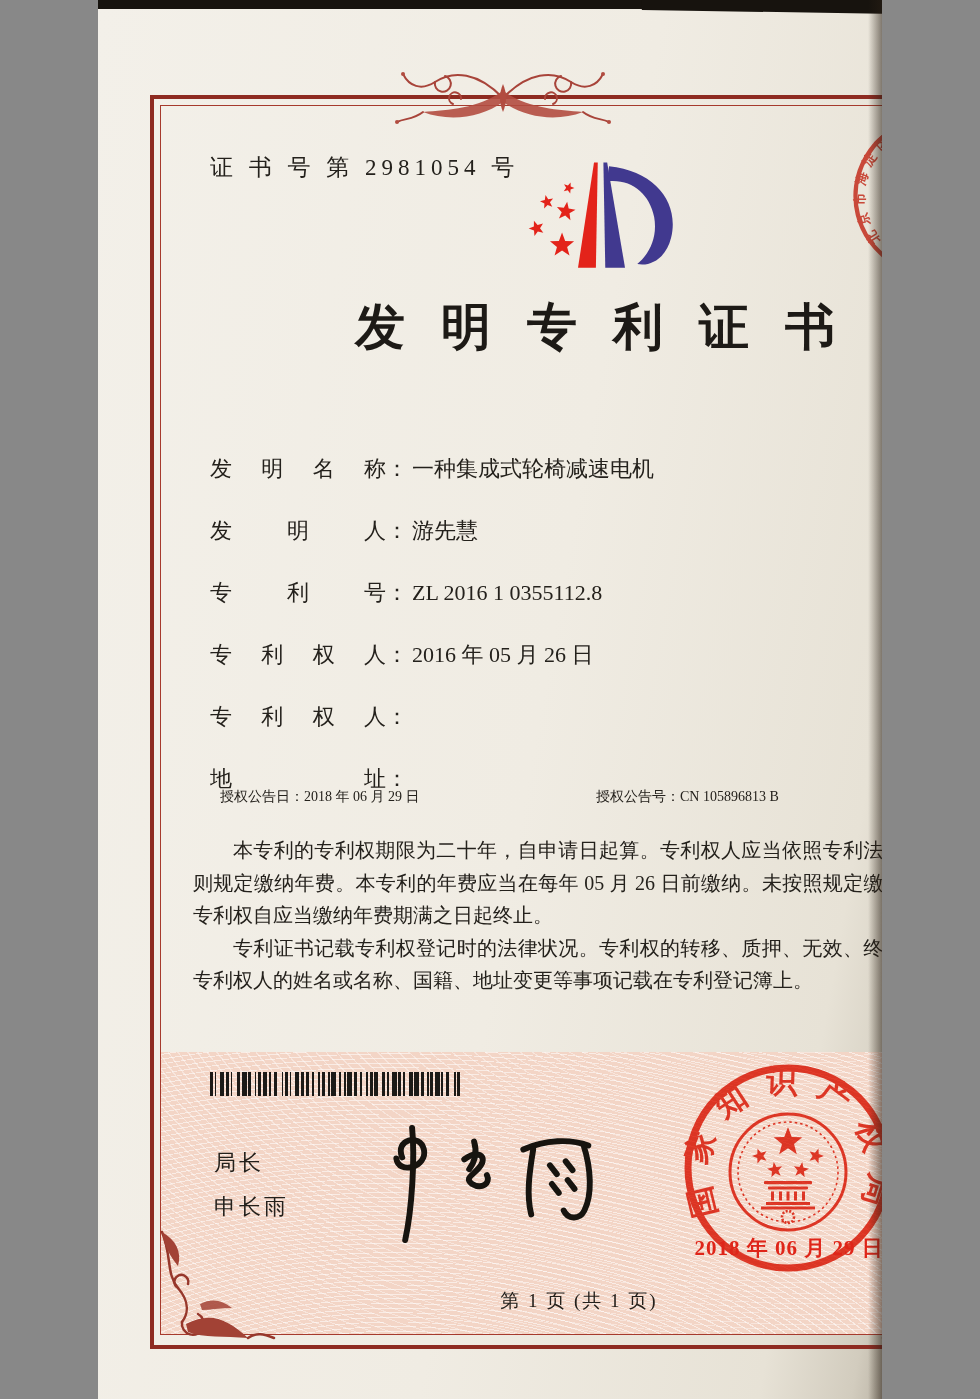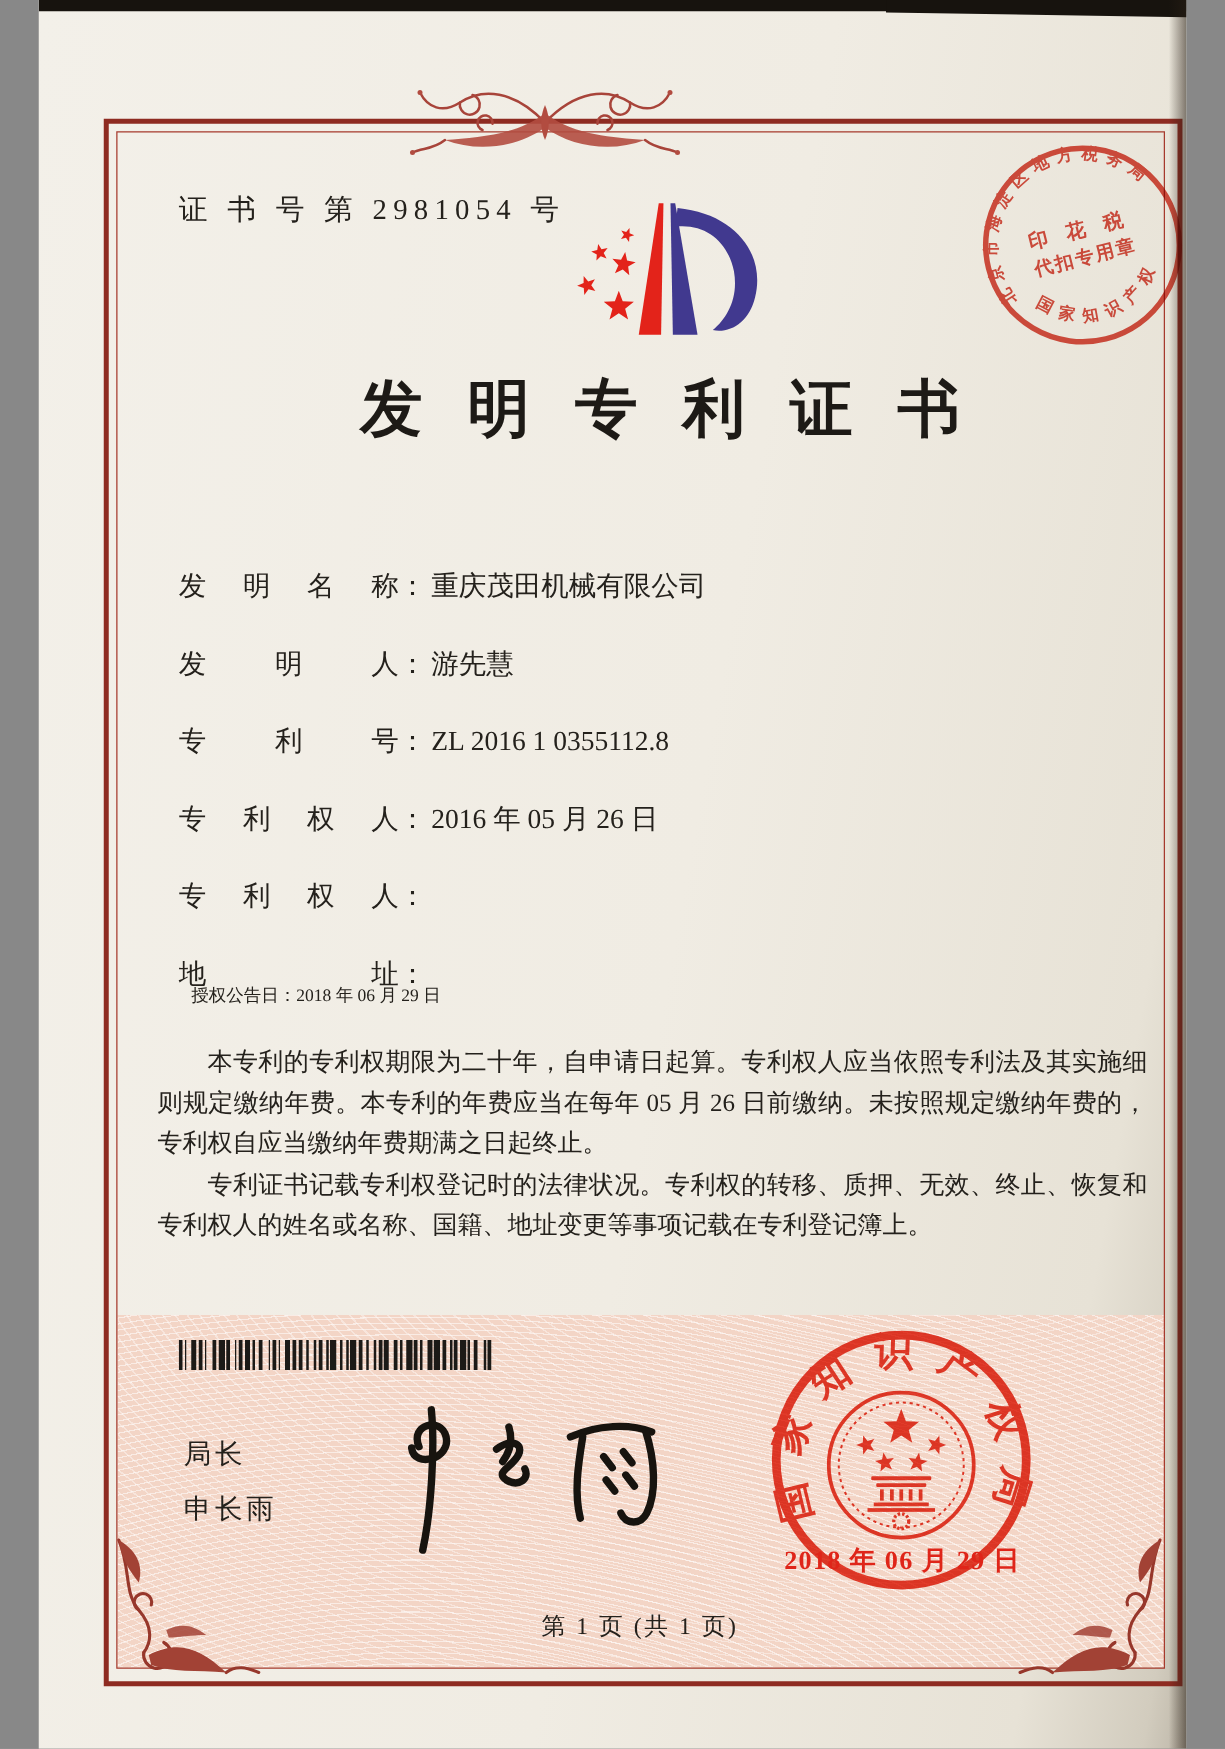--- a/index.html
+++ b/index.html
@@ -1,17 +1,17 @@
 <!DOCTYPE html>
 <html><head>
 <meta charset="utf-8">
 <style>
   html,body{margin:0;padding:0;background:#888;}
   .page{
-    position:relative;width:918px;height:1399px;margin:0 auto;overflow:hidden;
+    position:relative;width:784px;height:1399px;margin:0 auto;overflow:hidden;
     background:linear-gradient(100deg,#f3f0e9 0%,#f0ece3 55%,#e7e2d6 88%,#d2ccbe 97%,#bdb6a8 100%);
     font-family:"Liberation Serif","DejaVu Serif",serif;color:#24211c;
   }
   
   .scan-top{position:absolute;left:0;top:0;width:100%;height:9px;background:#17130e;z-index:9;}
   .scan-top-right{position:absolute;right:-20px;top:-14px;width:260px;height:26px;background:#17130e;transform:rotate(.9deg);z-index:9;}
   .scan-right{position:absolute;right:0;top:0;width:14px;height:100%;background:linear-gradient(90deg,rgba(40,30,20,0),rgba(40,30,20,.55));z-index:9;}
   
   .pink-zone{
     position:absolute;left:63px;top:1052px;width:838px;height:282px;z-index:1;
@@ -137,21 +137,21 @@
       </text>
     </g>
   </svg>
 
   <div class="title">发明专利证书</div>
 
   <div class="fields">
     <div class="f-row">
       <span class="f-label">发明名称</span>
         <span class="f-colon">：</span>
-        <span>重庆茂田机械有限公司</span>
+        <span>一种集成式轮椅减速电机</span>
     </div>
     <div class="f-row">
       <span class="f-label">发明人</span>
         <span class="f-colon">：</span>
         <span>游先慧</span>
     </div>
     <div class="f-row">
       <span class="f-label">专利号</span>
         <span class="f-colon">：</span>
         <span>ZL 2016 1 0355112.8</span>
@@ -167,20 +167,23 @@
     </div>
     <div class="f-row">
       <span class="f-label">地址</span>
         <span class="f-colon">：</span>
     </div>
   </div>
 
   <div class="grant-row">
     <div class="grant-left">
       <span>授权公告日</span><span>：</span><span>2018 年 06 月 29 日</span>
+    </div>
+    <div>
+      <span>授权公告号</span><span>：</span><span>CN 105896813 B</span>
     </div>
   </div>
 
   <div class="paras">
     <p>本专利的专利权期限为二十年，自申请日起算。专利权人应当依照专利法及其实施细则规定缴纳年费。本专利的年费应当在每年 05 月 26 日前缴纳。未按照规定缴纳年费的，专利权自应当缴纳年费期满之日起终止。</p>
     <p>专利证书记载专利权登记时的法律状况。专利权的转移、质押、无效、终止、恢复和专利权人的姓名或名称、国籍、地址变更等事项记载在专利登记簿上。</p>
   </div>
 
   <div class="barcode"><span style="display: inline-block; height: 100%; width: 3.2px; background: rgb(28, 26, 23);"></span><span style="display: inline-block; height: 100%; width: 1.6px; background: transparent;"></span><span style="display: inline-block; height: 100%; width: 1.6px; background: rgb(28, 26, 23);"></span><span style="display: inline-block; height: 100%; width: 3.2px; background: transparent;"></span><span style="display: inline-block; height: 100%; width: 4.8px; background: rgb(28, 26, 23);"></span><span style="display: inline-block; height: 100%; width: 1.6px; background: transparent;"></span><span style="display: inline-block; height: 100%; width: 3.2px; background: rgb(28, 26, 23);"></span><span style="display: inline-block; height: 100%; width: 1.6px; background: transparent;"></span><span style="display: inline-block; height: 100%; width: 1.6px; background: rgb(28, 26, 23);"></span><span style="display: inline-block; height: 100%; width: 4.8px; background: transparent;"></span><span style="display: inline-block; height: 100%; width: 3.2px; background: rgb(28, 26, 23);"></span><span style="display: inline-block; height: 100%; width: 1.6px; background: transparent;"></span><span style="display: inline-block; height: 100%; width: 4.8px; background: rgb(28, 26, 23);"></span><span style="display: inline-block; height: 100%; width: 1.6px; background: transparent;"></span><span style="display: inline-block; height: 100%; width: 3.2px; background: rgb(28, 26, 23);"></span><span style="display: inline-block; height: 100%; width: 3.2px; background: transparent;"></span><span style="display: inline-block; height: 100%; width: 1.6px; background: rgb(28, 26, 23);"></span><span style="display: inline-block; height: 100%; width: 1.6px; background: transparent;"></span><span style="display: inline-block; height: 100%; width: 3.2px; background: rgb(28, 26, 23);"></span><span style="display: inline-block; height: 100%; width: 1.6px; background: transparent;"></span><span style="display: inline-block; height: 100%; width: 4.8px; background: rgb(28, 26, 23);"></span><span style="display: inline-block; height: 100%; width: 1.6px; background: transparent;"></span><span style="display: inline-block; height: 100%; width: 1.6px; background: rgb(28, 26, 23);"></span><span style="display: inline-block; height: 100%; width: 3.2px; background: transparent;"></span><span style="display: inline-block; height: 100%; width: 3.2px; background: rgb(28, 26, 23);"></span><span style="display: inline-block; height: 100%; width: 4.8px; background: transparent;"></span><span style="display: inline-block; height: 100%; width: 1.6px; background: rgb(28, 26, 23);"></span><span style="display: inline-block; height: 100%; width: 1.6px; background: transparent;"></span><span style="display: inline-block; height: 100%; width: 3.2px; background: rgb(28, 26, 23);"></span><span style="display: inline-block; height: 100%; width: 1.6px; background: transparent;"></span><span style="display: inline-block; height: 100%; width: 1.6px; background: rgb(28, 26, 23);"></span><span style="display: inline-block; height: 100%; width: 3.2px; background: transparent;"></span><span style="display: inline-block; height: 100%; width: 4.8px; background: rgb(28, 26, 23);"></span><span style="display: inline-block; height: 100%; width: 1.6px; background: transparent;"></span><span style="display: inline-block; height: 100%; width: 3.2px; background: rgb(28, 26, 23);"></span><span style="display: inline-block; height: 100%; width: 1.6px; background: transparent;"></span><span style="display: inline-block; height: 100%; width: 3.2px; background: rgb(28, 26, 23);"></span><span style="display: inline-block; height: 100%; width: 3.2px; background: transparent;"></span><span style="display: inline-block; height: 100%; width: 1.6px; background: rgb(28, 26, 23);"></span><span style="display: inline-block; height: 100%; width: 4.8px; background: transparent;"></span><span style="display: inline-block; height: 100%; width: 1.6px; background: rgb(28, 26, 23);"></span><span style="display: inline-block; height: 100%; width: 1.6px; background: transparent;"></span><span style="display: inline-block; height: 100%; width: 3.2px; background: rgb(28, 26, 23);"></span><span style="display: inline-block; height: 100%; width: 3.2px; background: transparent;"></span><span style="display: inline-block; height: 100%; width: 1.6px; background: rgb(28, 26, 23);"></span><span style="display: inline-block; height: 100%; width: 1.6px; background: transparent;"></span><span style="display: inline-block; height: 100%; width: 4.8px; background: rgb(28, 26, 23);"></span><span style="display: inline-block; height: 100%; width: 3.2px; background: transparent;"></span><span style="display: inline-block; height: 100%; width: 1.6px; background: rgb(28, 26, 23);"></span><span style="display: inline-block; height: 100%; width: 3.2px; background: transparent;"></span><span style="display: inline-block; height: 100%; width: 1.6px; background: rgb(28, 26, 23);"></span><span style="display: inline-block; height: 100%; width: 1.6px; background: transparent;"></span><span style="display: inline-block; height: 100%; width: 4.8px; background: rgb(28, 26, 23);"></span><span style="display: inline-block; height: 100%; width: 1.6px; background: transparent;"></span><span style="display: inline-block; height: 100%; width: 3.2px; background: rgb(28, 26, 23);"></span><span style="display: inline-block; height: 100%; width: 3.2px; background: transparent;"></span><span style="display: inline-block; height: 100%; width: 1.6px; background: rgb(28, 26, 23);"></span><span style="display: inline-block; height: 100%; width: 4.8px; background: transparent;"></span><span style="display: inline-block; height: 100%; width: 1.6px; background: rgb(28, 26, 23);"></span><span style="display: inline-block; height: 100%; width: 1.6px; background: transparent;"></span><span style="display: inline-block; height: 100%; width: 3.2px; background: rgb(28, 26, 23);"></span><span style="display: inline-block; height: 100%; width: 1.6px; background: transparent;"></span><span style="display: inline-block; height: 100%; width: 3.2px; background: rgb(28, 26, 23);"></span><span style="display: inline-block; height: 100%; width: 4.8px; background: transparent;"></span><span style="display: inline-block; height: 100%; width: 3.2px; background: rgb(28, 26, 23);"></span><span style="display: inline-block; height: 100%; width: 1.6px; background: transparent;"></span><span style="display: inline-block; height: 100%; width: 1.6px; background: rgb(28, 26, 23);"></span><span style="display: inline-block; height: 100%; width: 3.2px; background: transparent;"></span><span style="display: inline-block; height: 100%; width: 4.8px; background: rgb(28, 26, 23);"></span><span style="display: inline-block; height: 100%; width: 1.6px; background: transparent;"></span><span style="display: inline-block; height: 100%; width: 3.2px; background: rgb(28, 26, 23);"></span><span style="display: inline-block; height: 100%; width: 1.6px; background: transparent;"></span><span style="display: inline-block; height: 100%; width: 1.6px; background: rgb(28, 26, 23);"></span><span style="display: inline-block; height: 100%; width: 4.8px; background: transparent;"></span><span style="display: inline-block; height: 100%; width: 3.2px; background: rgb(28, 26, 23);"></span><span style="display: inline-block; height: 100%; width: 1.6px; background: transparent;"></span><span style="display: inline-block; height: 100%; width: 4.8px; background: rgb(28, 26, 23);"></span><span style="display: inline-block; height: 100%; width: 1.6px; background: transparent;"></span><span style="display: inline-block; height: 100%; width: 3.2px; background: rgb(28, 26, 23);"></span><span style="display: inline-block; height: 100%; width: 3.2px; background: transparent;"></span><span style="display: inline-block; height: 100%; width: 1.6px; background: rgb(28, 26, 23);"></span><span style="display: inline-block; height: 100%; width: 1.6px; background: transparent;"></span><span style="display: inline-block; height: 100%; width: 3.2px; background: rgb(28, 26, 23);"></span><span style="display: inline-block; height: 100%; width: 1.6px; background: transparent;"></span><span style="display: inline-block; height: 100%; width: 4.8px; background: rgb(28, 26, 23);"></span><span style="display: inline-block; height: 100%; width: 1.6px; background: transparent;"></span><span style="display: inline-block; height: 100%; width: 1.6px; background: rgb(28, 26, 23);"></span><span style="display: inline-block; height: 100%; width: 3.2px; background: transparent;"></span><span style="display: inline-block; height: 100%; width: 3.2px; background: rgb(28, 26, 23);"></span><span style="display: inline-block; height: 100%; width: 4.8px; background: transparent;"></span><span style="display: inline-block; height: 100%; width: 1.6px; background: rgb(28, 26, 23);"></span><span style="display: inline-block; height: 100%; width: 1.6px; background: transparent;"></span><span style="display: inline-block; height: 100%; width: 3.2px; background: rgb(28, 26, 23);"></span><span style="display: inline-block; height: 100%; width: 1.6px; background: transparent;"></span></div>
 

